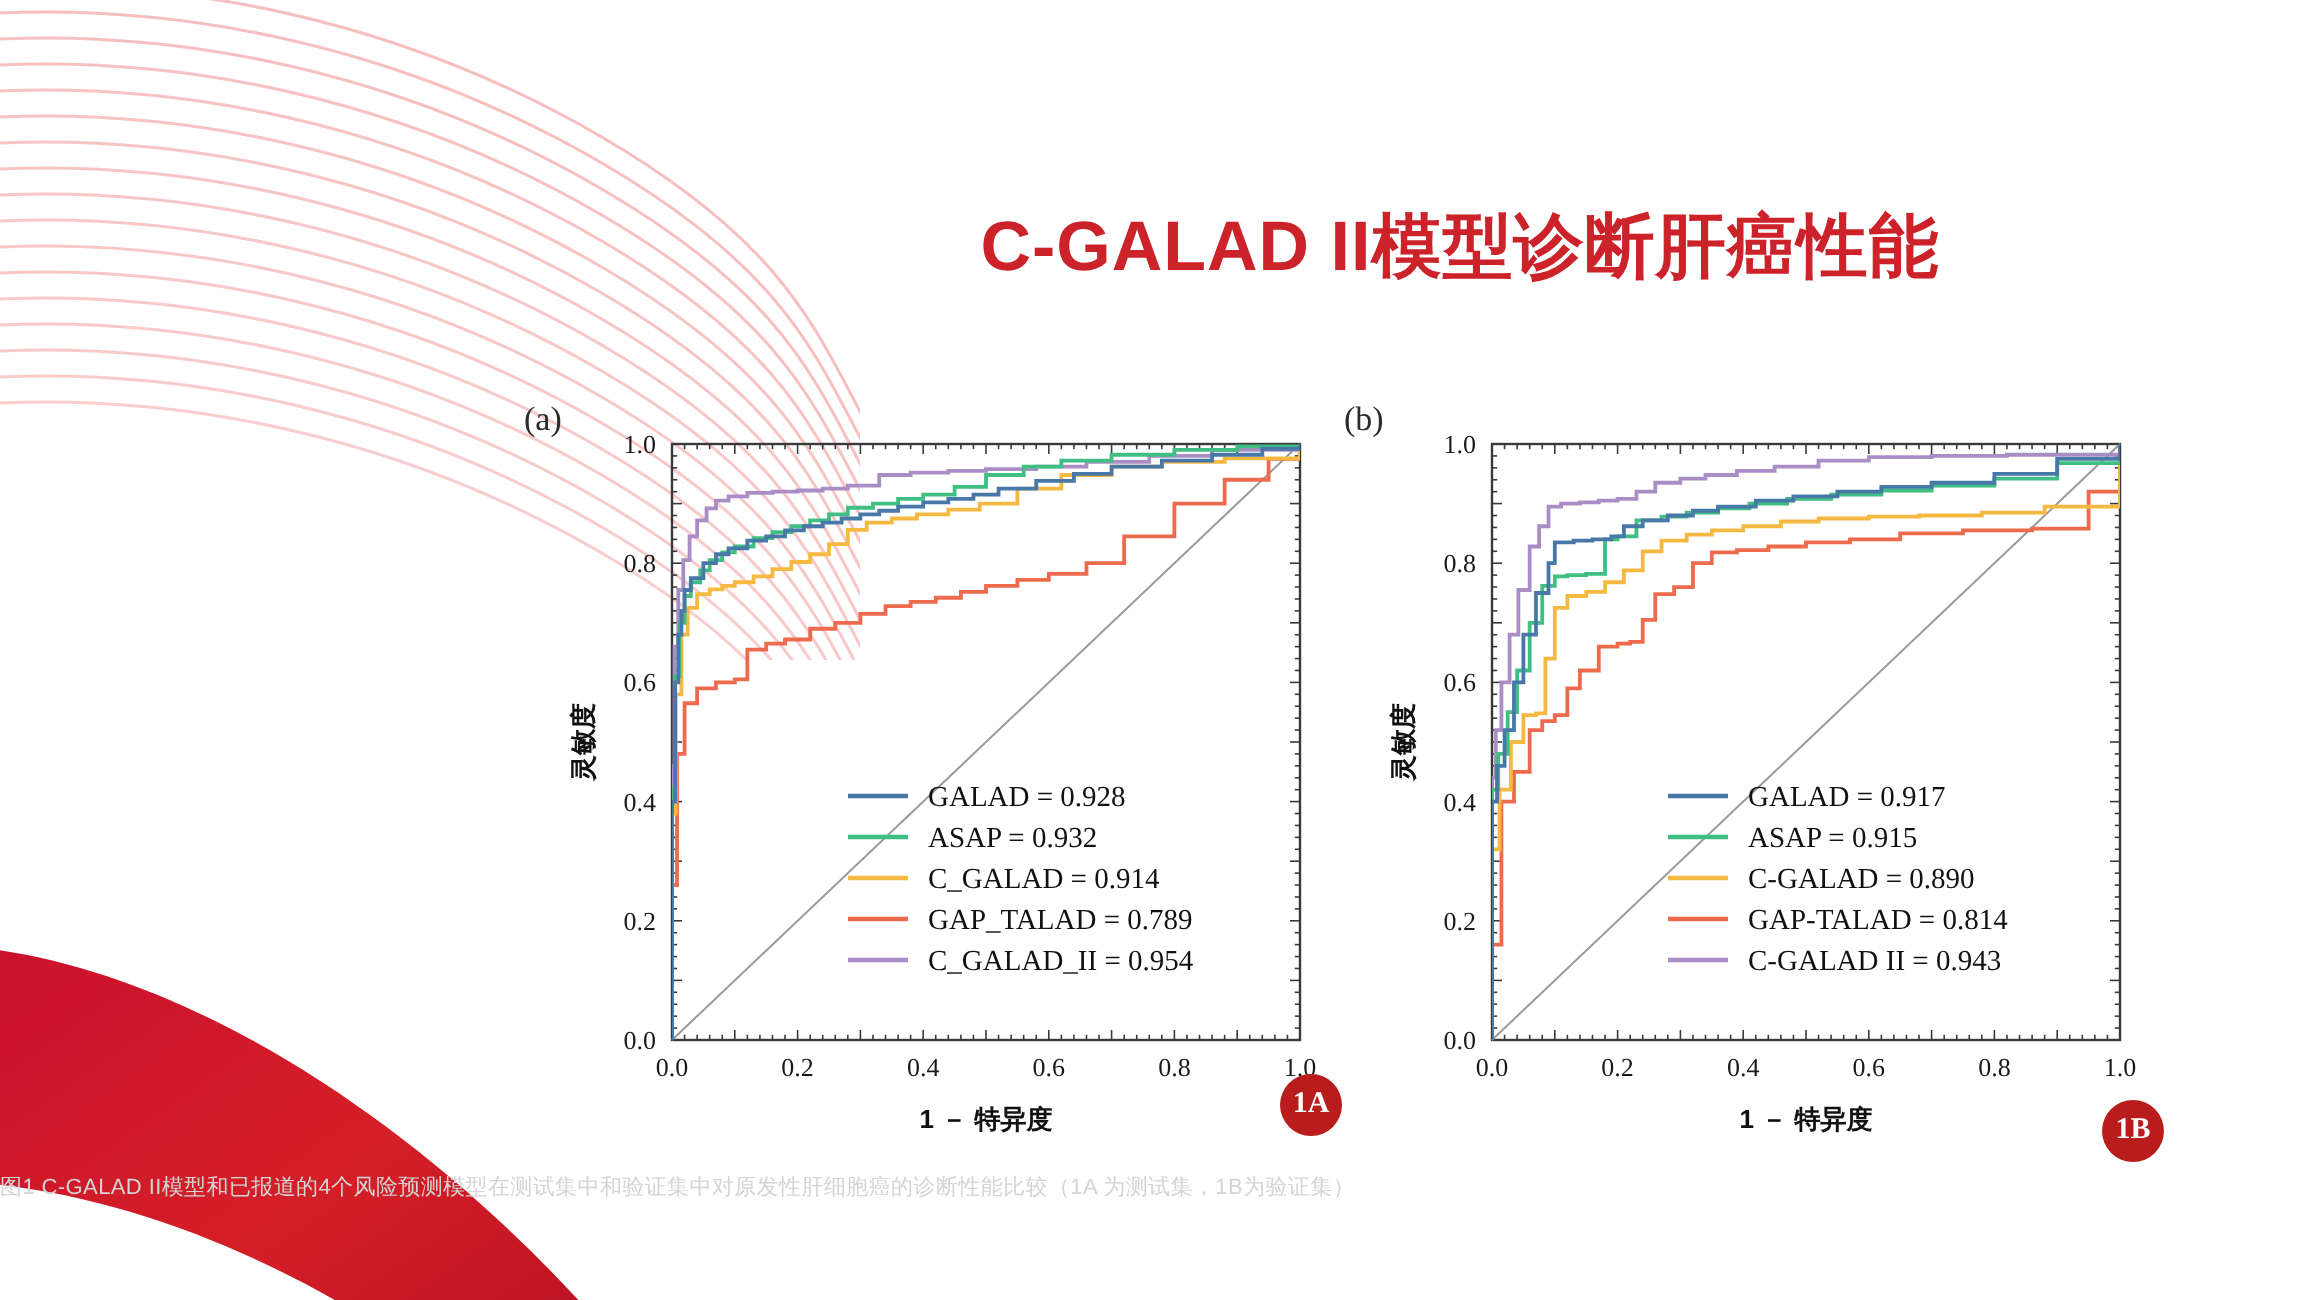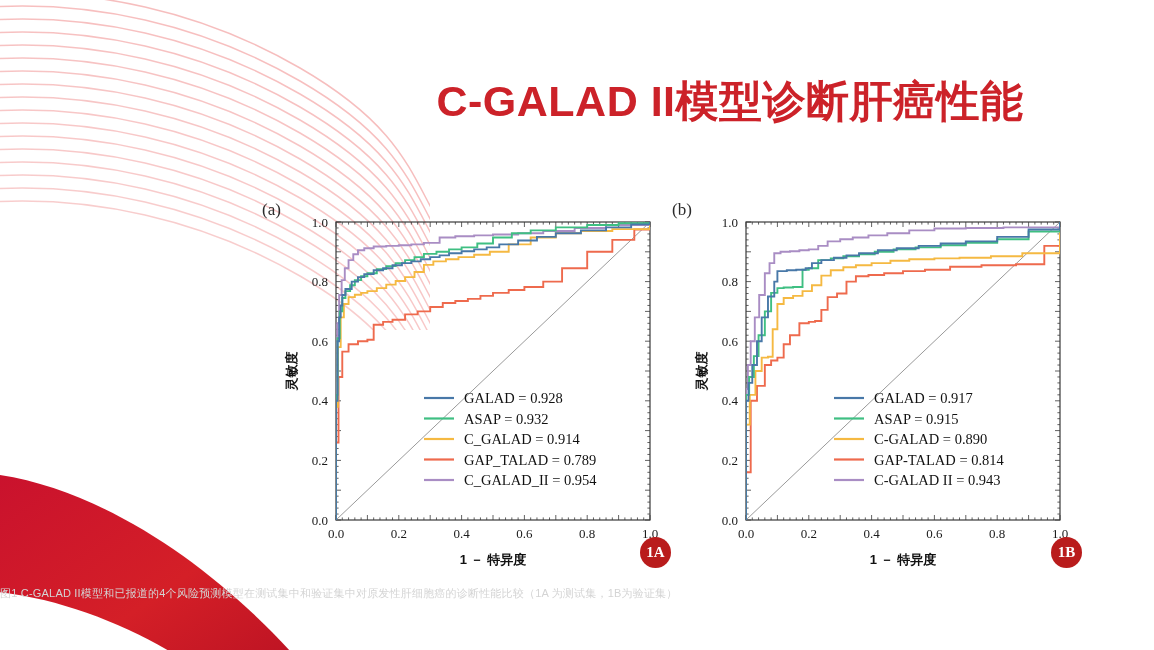--- a/index.html
+++ b/index.html
@@ -25,25 +25,26 @@
   
   #title-block {
     position: absolute;
     left: 330px; top: 78px;
     width: 800px;
     text-align: center;
   }
   #title-block .tline {
     font-family: "Liberation Sans", sans-serif;
     font-weight: bold;
-    font-size: 43px;
+    font-size: 35px;
     line-height: 46px;
     letter-spacing: 0.5px;
     color: #cc2229;
     white-space: nowrap;
+    margin-top: 23px;
   }
 
   
   #figure {
     position: absolute;
     left: 258px; top: 196px;
     width: 850px; height: 380px;
   }
   .panel { position: absolute; top: 0; width: 420px; height: 380px; }
   #panel-a { left: 0; }
@@ -77,21 +78,21 @@
     background: #b91c1c;
     color: #ffffff;
     font-family: "Liberation Serif", serif;
     font-size: 15px;
     font-weight: bold;
     display: flex;
     align-items: center;
     justify-content: center;
   }
   #badge-1a { left: 640px; top: 537px; }
-  #badge-1b { left: 1051px; top: 537px; }
+  #badge-1b { left: 1051px; top: 550px; }
 
   text { font-family: "Liberation Serif", serif; fill: #1a1a1a; }
   .tick-lbl { font-size: 13px; }
   .axis-title-cn { font-family: "Liberation Sans", sans-serif; font-size: 13px; font-weight: bold; fill:#111; }
   .legend-lbl { font-family: "Liberation Serif", serif; font-size: 14.5px; fill: #111; }
 </style>
 </head>
 <body>
 
 <div id="slide">

